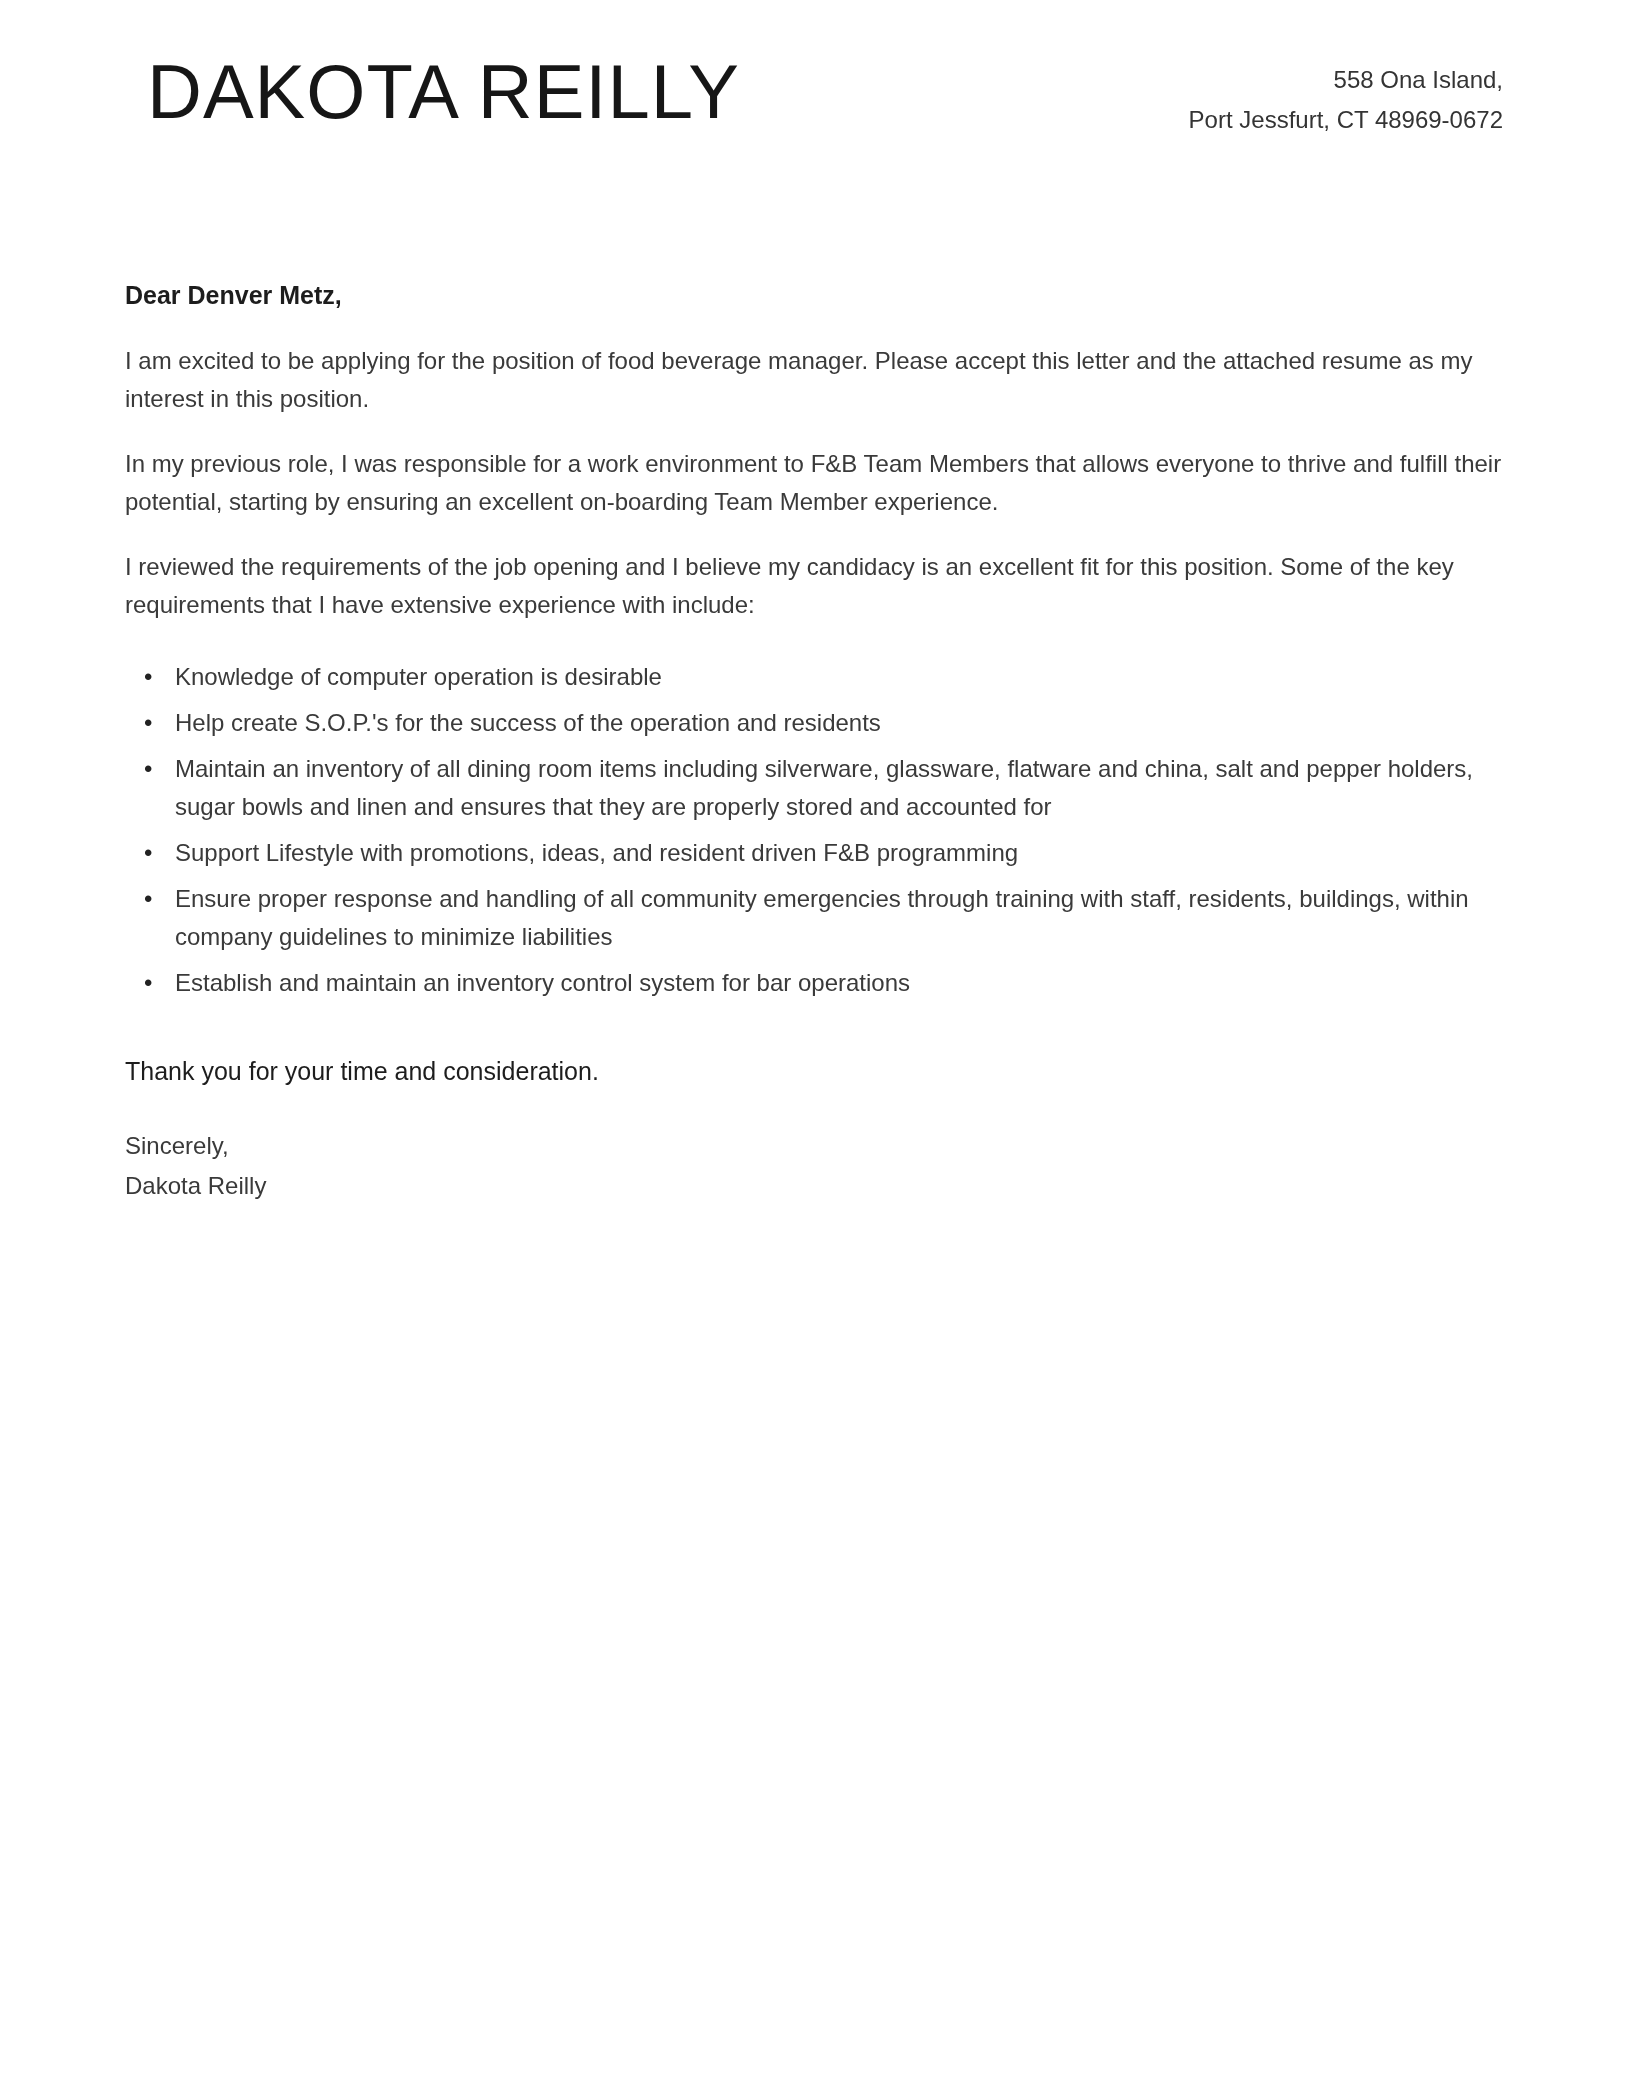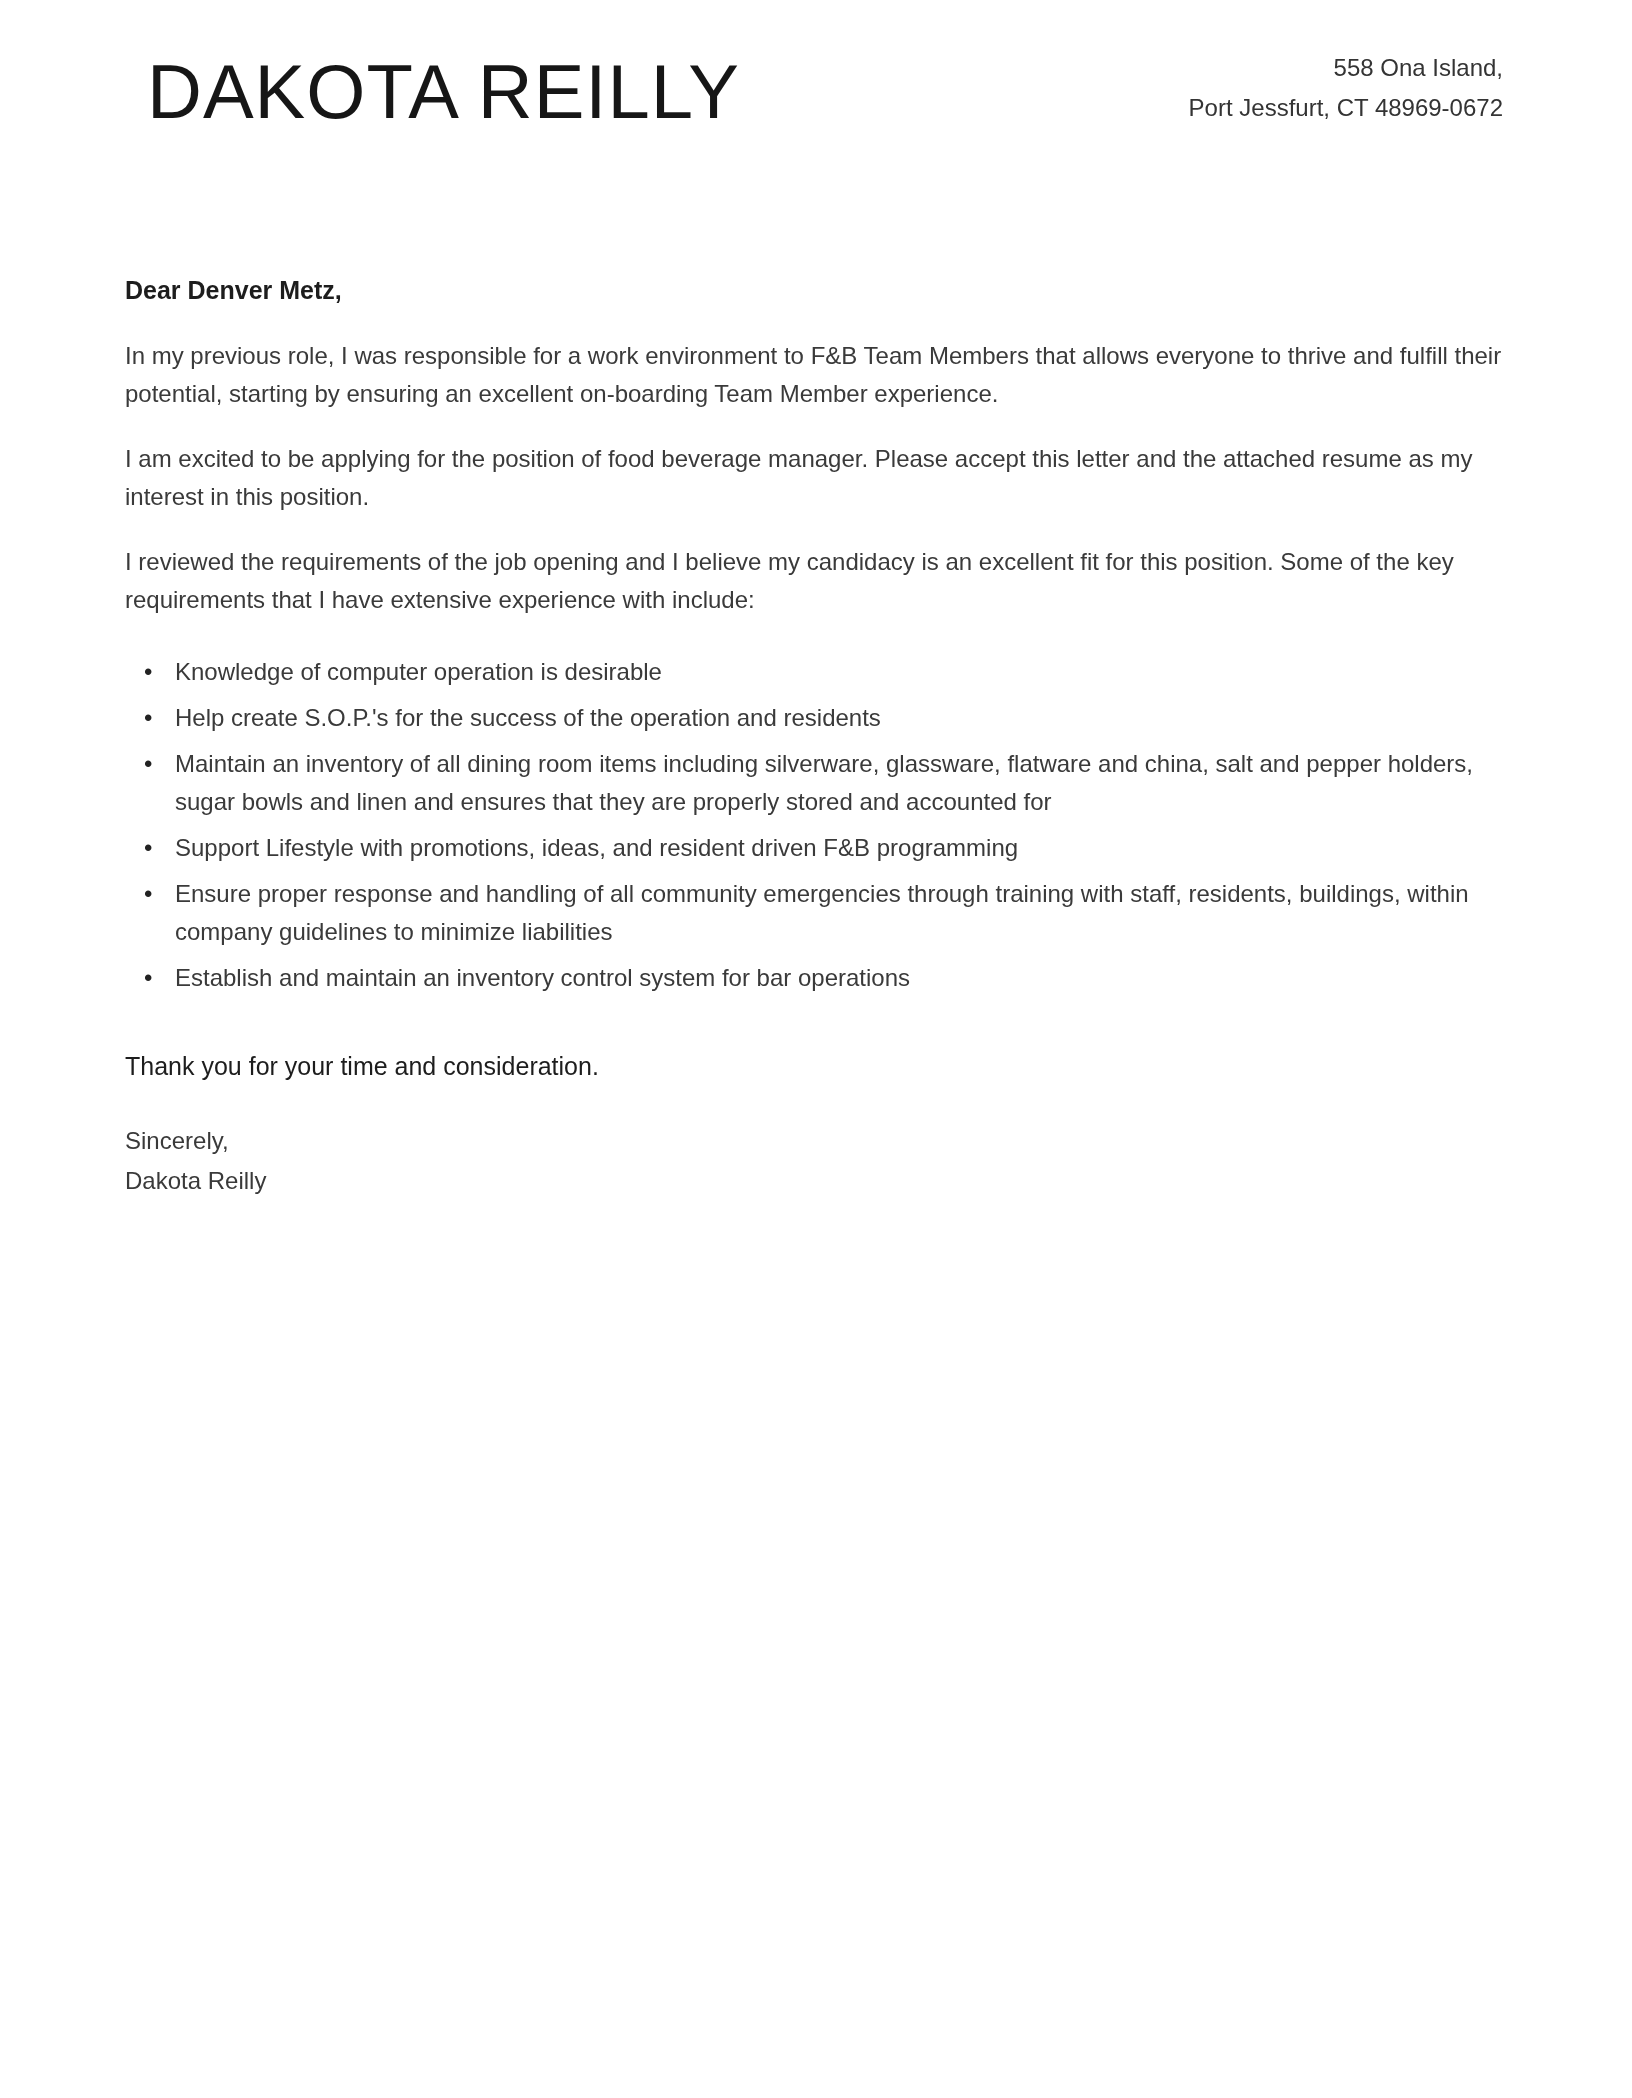--- a/index.html
+++ b/index.html
@@ -28,20 +28,21 @@
     margin: 0;
     padding-left: 22px;
     font-size: 76px;
     line-height: 1.15;
     font-weight: 400;
     letter-spacing: 1px;
     color: #161616;
     white-space: nowrap;
   }
   .address-block {
+    margin-top: 12px;
     text-align: right;
     font-size: 24px;
     line-height: 40px;
     color: #343434;
   }
   .letter-body {
     margin-top: 136px;
     font-size: 24px;
     line-height: 38px;
     color: #3a3a3a;
@@ -97,23 +98,23 @@
     <div class="address-block">
       <div>558 Ona Island,</div>
       <div>Port Jessfurt, CT 48969-0672</div>
     </div>
   </div>
 
   <div class="letter-body">
 
     <p class="salutation">Dear Denver Metz,</p>
 
+    <p class="para">I am excited to be applying for the position of food beverage manager. Please accept this letter and the attached resume as my interest in this position.</p>
+
     <p class="para">In my previous role, I was responsible for a work environment to F&amp;B Team Members that allows everyone to thrive and fulfill their potential, starting by ensuring an excellent on-boarding Team Member experience.</p>
-
-    <p class="para">I am excited to be applying for the position of food beverage manager. Please accept this letter and the attached resume as my interest in this position.</p>
 
     <p class="para">I reviewed the requirements of the job opening and I believe my candidacy is an excellent fit for this position. Some of the key requirements that I have extensive experience with include:</p>
 
     <ul class="req-list">
       <li>Knowledge of computer operation is desirable</li>
       <li>Help create S.O.P.'s for the success of the operation and residents</li>
       <li>Maintain an inventory of all dining room items including silverware, glassware, flatware and china, salt and pepper holders, sugar bowls and linen and ensures that they are properly stored and accounted for</li>
       <li>Support Lifestyle with promotions, ideas, and resident driven F&amp;B programming</li>
       <li>Ensure proper response and handling of all community emergencies through training with staff, residents, buildings, within company guidelines to minimize liabilities</li>
       <li>Establish and maintain an inventory control system for bar operations</li>

